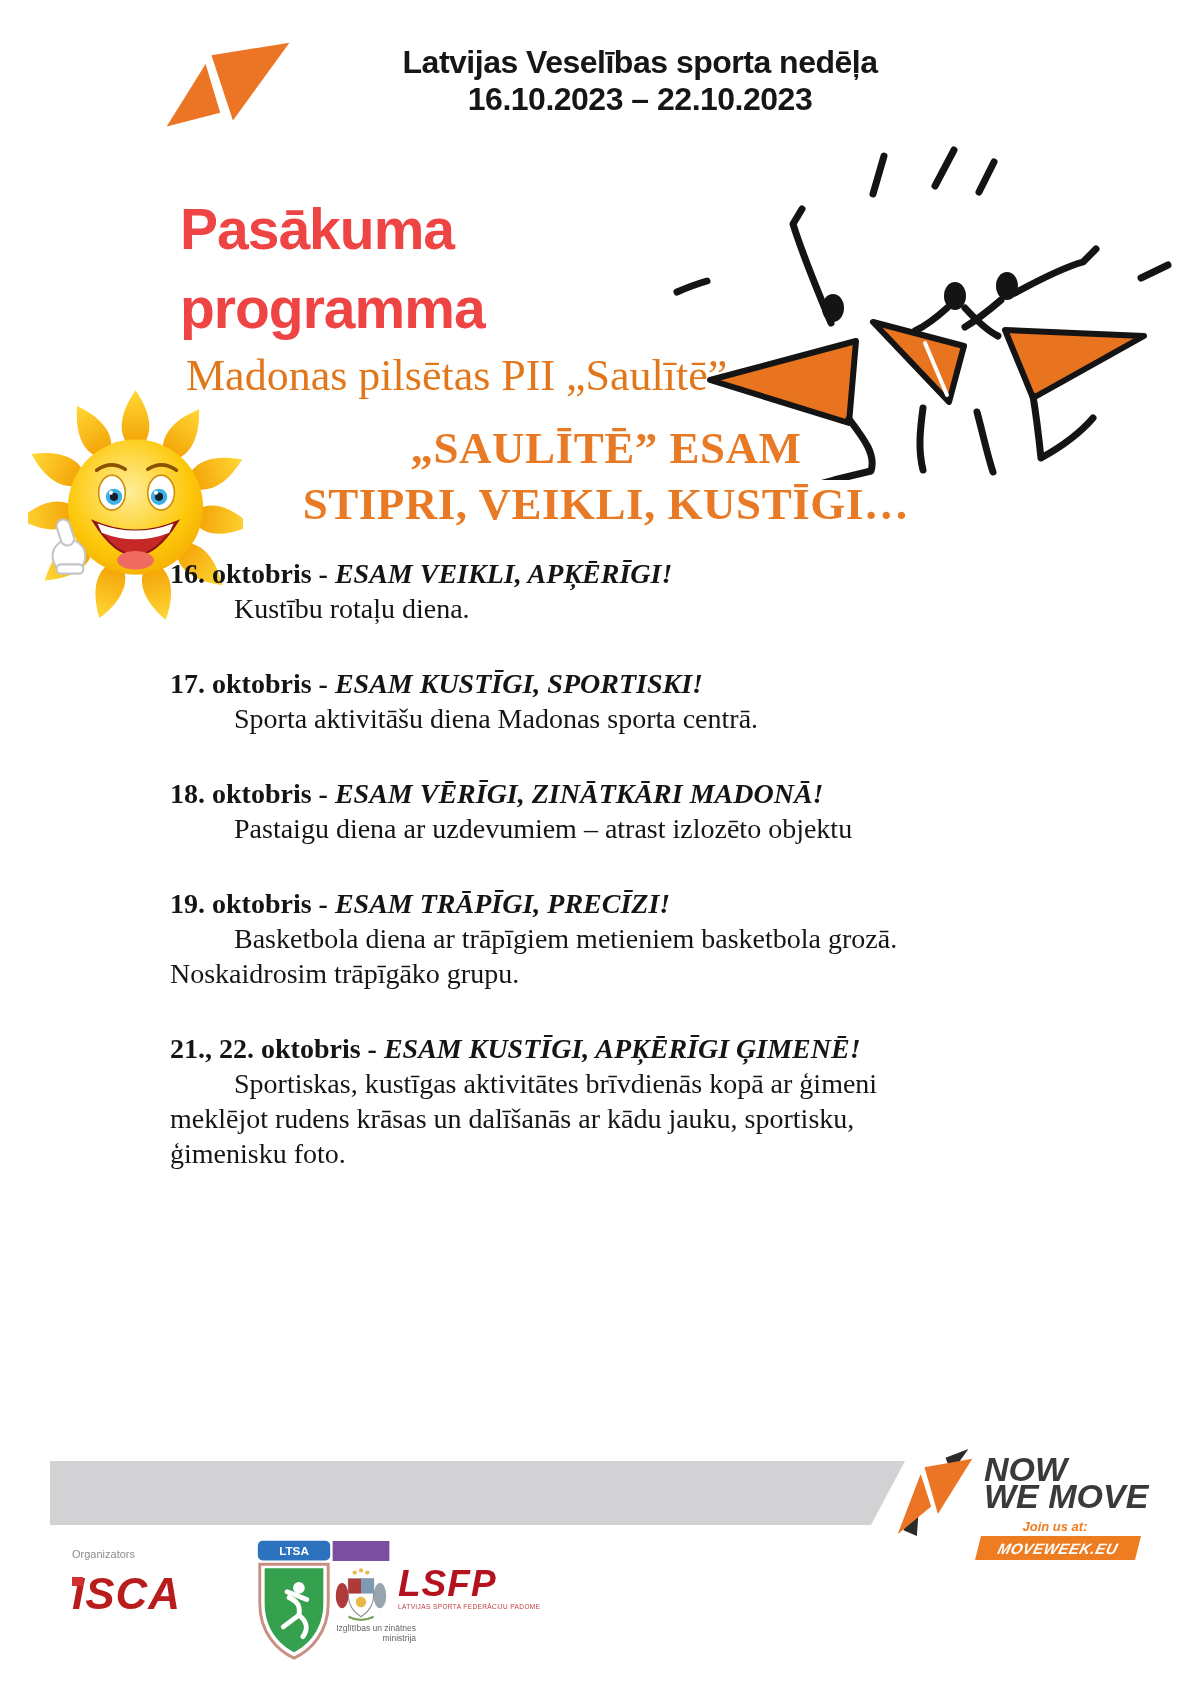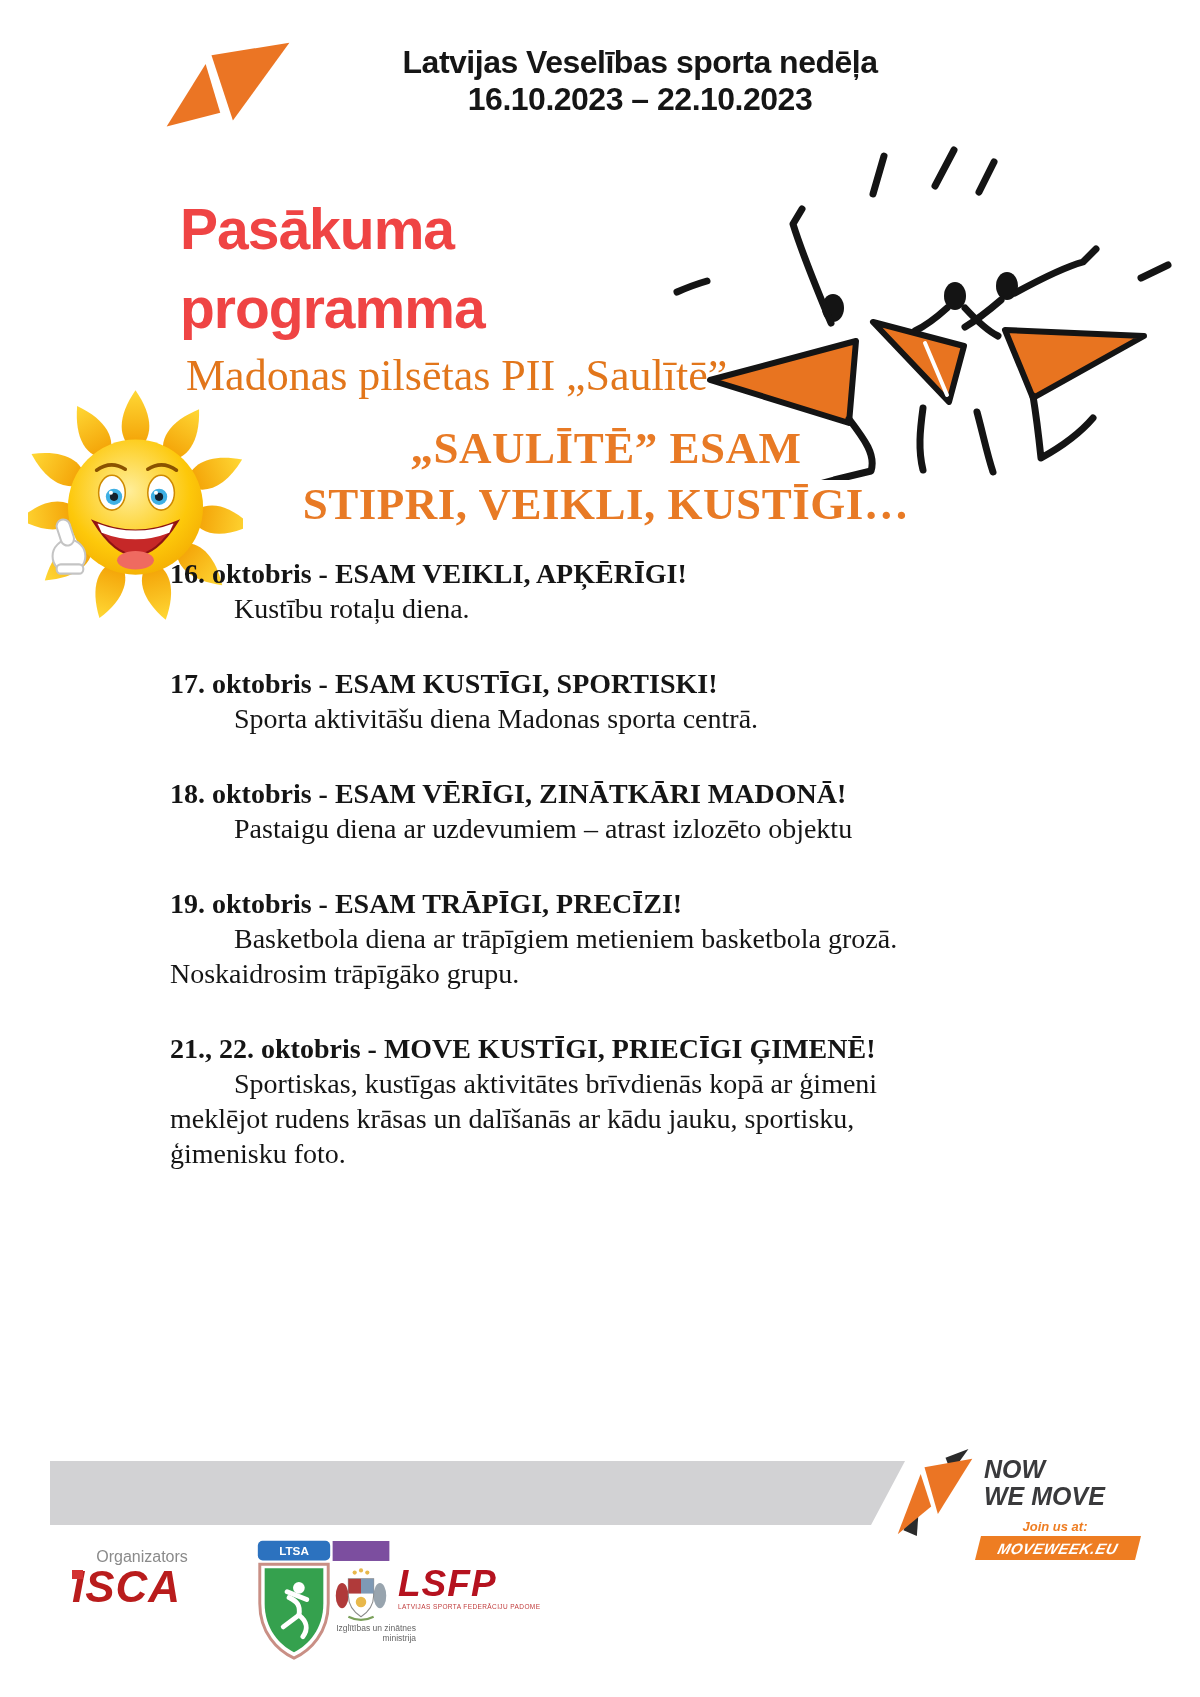--- a/index.html
+++ b/index.html
@@ -31,53 +31,53 @@
     position:absolute; left:156px; top:420px; width:900px; text-align:center;
     color:#e87a25; font-weight:bold; font-size:45px; line-height:56px;
     letter-spacing:0.5px;
   }
   
   .program { position:absolute; left:170px; top:556px; width:820px; font-size:28px; }
   .program-item { margin-bottom:40px; }
   .program-heading { line-height:35px; white-space:nowrap; }
   .p-date { font-weight:bold; }
   .p-sep  { font-weight:bold; }
-  .p-slogan { font-weight:bold; }
+  .p-slogan { font-weight:bold; font-style:italic; }
   .program-line { line-height:35px; white-space:nowrap; }
   .program-line.indent { padding-left:64px; }
   
   .footer-band {
     position:absolute; left:50px; top:1461px; width:855px; height:64px;
     background:#d2d2d4;
     clip-path:polygon(0 0, 100% 0, calc(100% - 34px) 100%, 0 100%);
   }
   .nwm { position:absolute; left:892px; top:1442px; width:260px; height:140px; }
   .nwm-arrow { position:absolute; left:0; top:4px; width:86px; height:96px; }
   .nwm-words {
     position:absolute; left:92px; top:14px;
     font-family:"Liberation Sans", sans-serif; font-weight:900; font-style:italic;
-    color:#3a3a3c; font-size:25px; line-height:27px; letter-spacing:0;
+    color:#3a3a3c; font-size:34px; line-height:27px; letter-spacing:0;
   }
   .nwm-join {
     position:absolute; left:88px; top:77px; width:150px; text-align:center;
     font-family:"Liberation Sans", sans-serif; font-weight:bold; font-style:italic;
     color:#ee7d22; font-size:13px;
   }
   .nwm-banner {
     position:absolute; left:86px; top:94px; width:160px; height:24px;
     background:#ee7d22; transform:skewX(-14deg);
     display:flex; align-items:center; justify-content:center;
   }
   .nwm-banner span {
     font-family:"Liberation Sans", sans-serif; font-weight:900; font-style:italic;
     color:#ffffff; font-size:15px; letter-spacing:0.5px;
   }
   
   .isca { position:absolute; left:72px; top:1548px; width:140px; }
-  .isca-label { font-family:"Liberation Sans", sans-serif; font-size:16px; color:#8a8a8a; margin-bottom:1px;text-align:center; }
+  .isca-label { font-family:"Liberation Sans", sans-serif; font-size:11px; color:#8a8a8a; margin-bottom:14px; }
   .isca-word {
     position:relative; font-family:"Liberation Sans", sans-serif; font-weight:900;
     font-size:44px; line-height:40px; color:#b91c1c; letter-spacing:1px;font-style:italic;
   }
   .isca-reddot { position:absolute; left:0px; top:3px; width:11px; height:9px; background:#d33131; }
   .isca-word .isca-text { padding-left:0px; }
   .ltsa { position:absolute; left:250px; top:1538px; width:88px; height:124px; }
   .ministry { position:absolute; left:306px; top:1541px; width:110px; text-align:right; }
   .ministry svg { width:64px; height:82px; display:block; margin:0 auto; }
   .ministry-text { font-family:"Liberation Sans", sans-serif; font-size:8.5px; color:#666; line-height:10px; }
@@ -217,21 +217,21 @@
     <div class="program-heading">
       <span class="p-date">19. oktobris</span><span class="p-sep"> - </span><span class="p-slogan">ESAM TRĀPĪGI, PRECĪZI!</span>
     </div>
   <div class="program-line indent">Basketbola diena ar trāpīgiem metieniem basketbola grozā.</div>
         <div class="program-line">Noskaidrosim trāpīgāko grupu.</div>
       </div>
 
 
   <div class="program-item">
     <div class="program-heading">
-      <span class="p-date">21., 22. oktobris</span><span class="p-sep"> - </span><span class="p-slogan">MOVE KUSTĪGI, PRIECĪGI ĢIMENĒ!</span>
+      <span class="p-date">21., 22. oktobris</span><span class="p-sep"> - </span><span class="p-slogan">ESAM KUSTĪGI, APĶĒRĪGI ĢIMENĒ!</span>
     </div>
   <div class="program-line indent">Sportiskas, kustīgas aktivitātes brīvdienās kopā ar ģimeni</div>
         <div class="program-line">meklējot rudens krāsas un dalīšanās ar kādu jauku, sportisku,</div>
         <div class="program-line">ģimenisku foto.</div>
       </div>
 </div>
 
   <div class="footer-band"></div>
 
   <div class="nwm">

